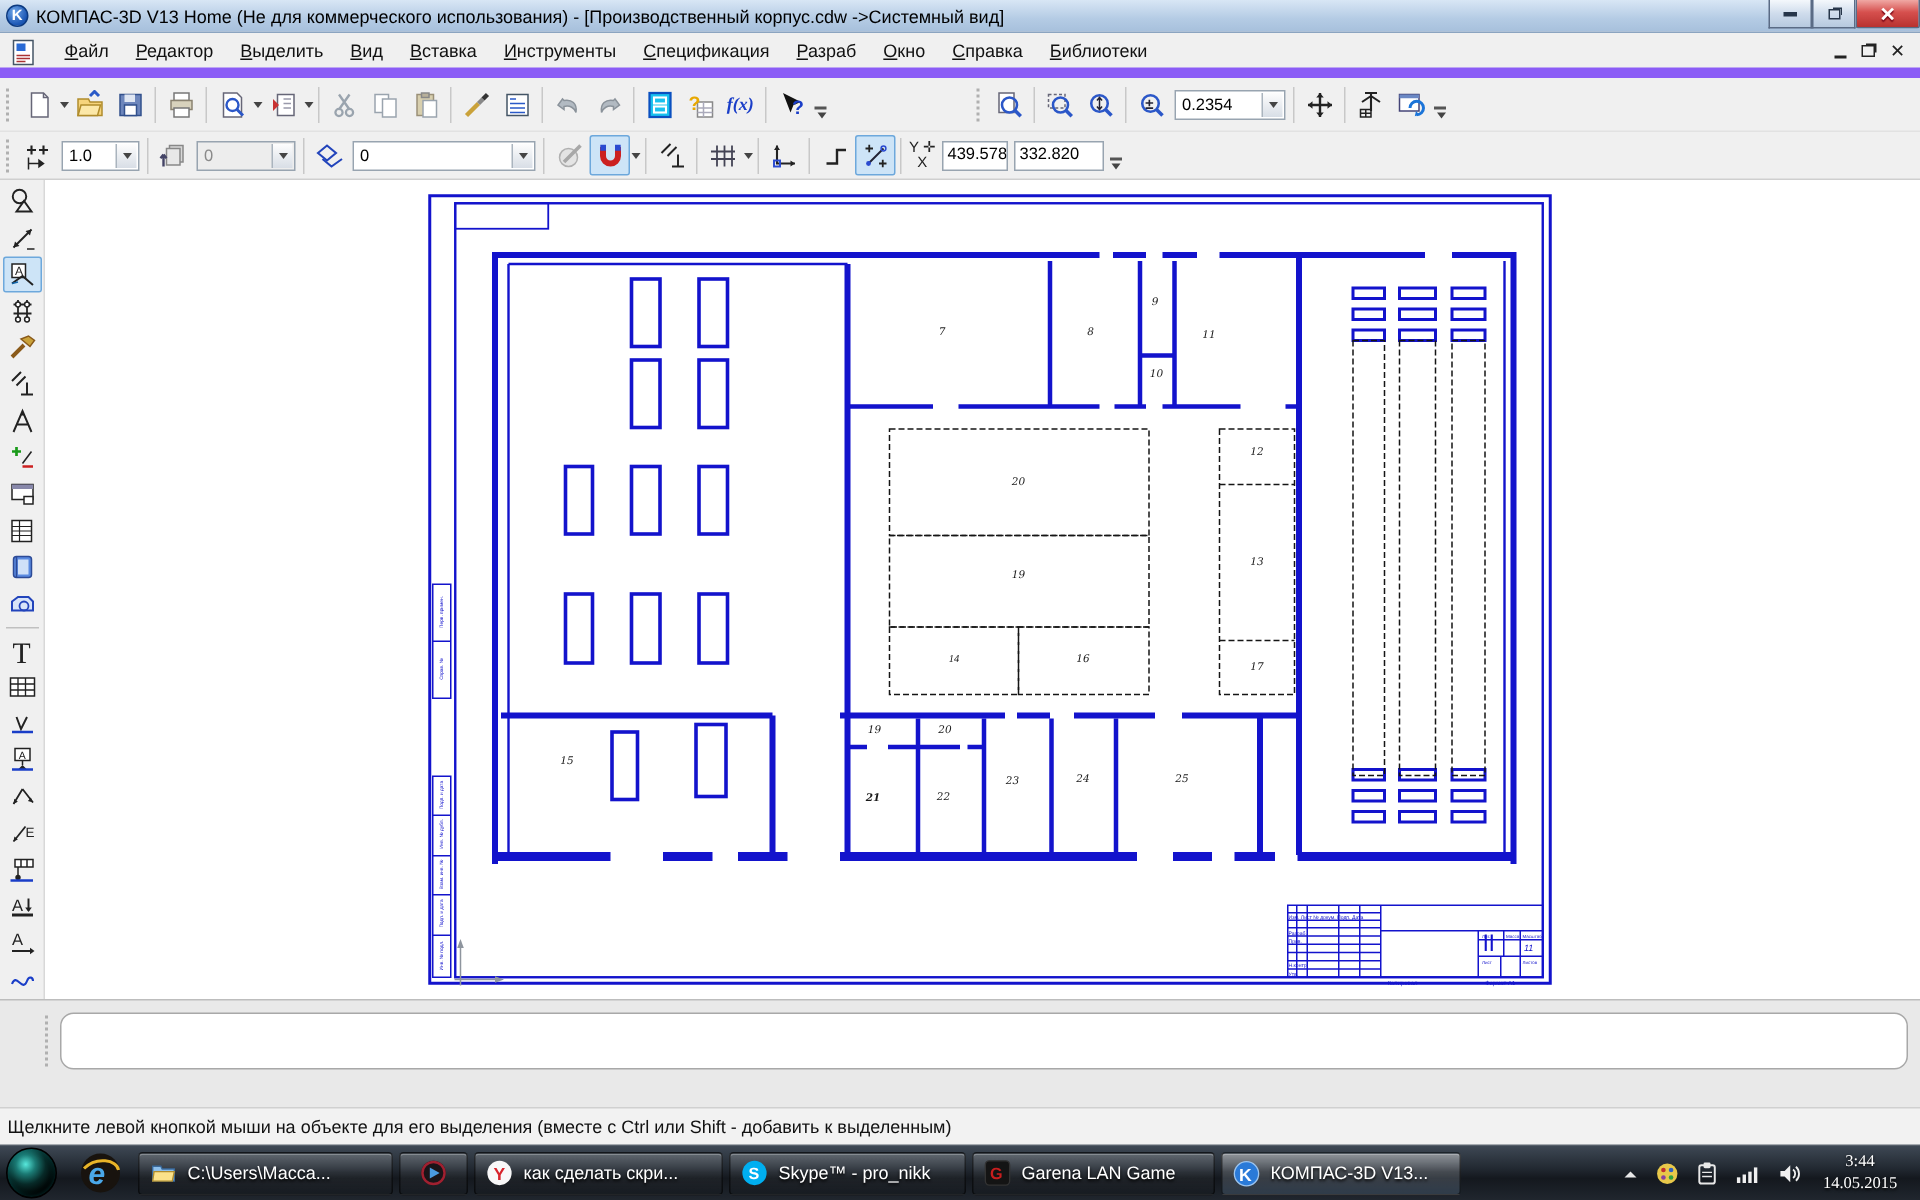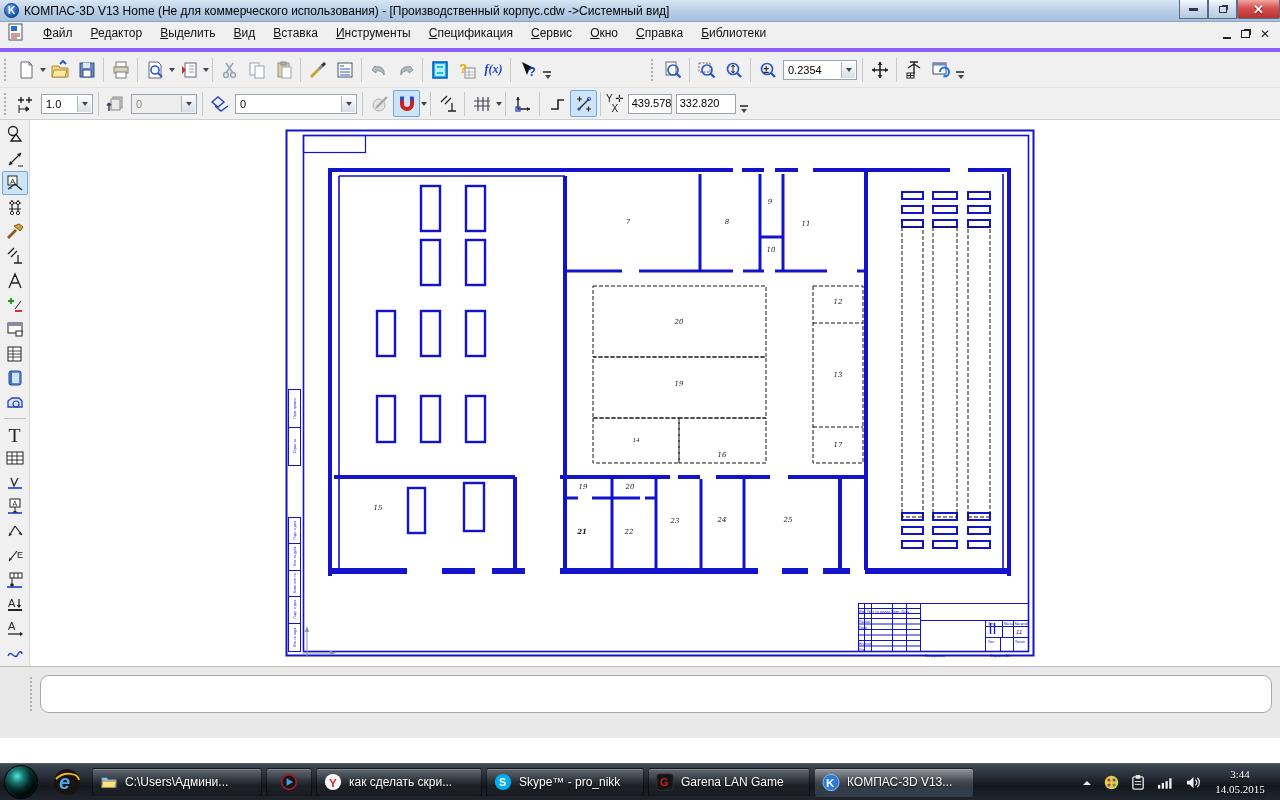--- a/index.html
+++ b/index.html
@@ -15,22 +15,22 @@
   .title-text { white-space:nowrap;text-align:right; }
   .winbtns { position:absolute; right:0; top:0; display:flex; }
   .wbtn { width:29px; height:19px; border:1px solid #5a6b85; border-top:none; display:flex; align-items:center; justify-content:center;
     background:linear-gradient(#f4f8fc,#cfdcec 50%,#b6c9df); }
   .wbtn .bar { width:9px; height:3px; background:#27364a; }
   .wbtn .box { width:8px; height:7px; border:1px solid #27364a; background:transparent; box-shadow:2px -2px 0 -1px #27364a; }
   .wbtn.close { width:43px; background:linear-gradient(#f0a8a4,#d6504e 45%,#b83230); border-bottom-left-radius:2px; border-bottom-right-radius:2px;}
   .wbtn.close span{ color:#fff; font-weight:bold; font-size:13px; line-height:1; text-shadow:0 1px 1px #701; }
 
   
-  .menubar { position:absolute; left:0; top:22px; width:1280px; height:30px; background:#f0f0f0; border-bottom:4px solid #8b5cf6;
-    display:flex; align-items:flex-start; font-size:12px; color:#111; }
+  .menubar { position:absolute; left:0; top:22px; width:1280px; height:30px; background:#f0f0f0; border-bottom:7px solid #8b5cf6;
+    display:flex; align-items:flex-end; font-size:12px; color:#111; }
   .doc-ico { width:20px; height:20px; margin:0 8px 0 6px; }
   .menu-item { padding:4px 9px; }
   .menu-item::first-letter { text-decoration:underline; }
   .doc-controls { position:absolute; right:10px; top:6px; display:flex; gap:10px; align-items:center; }
   .dc-min { width:8px; height:2px; background:#222; margin-top:8px;}
   .dc-rest { width:9px; height:8px; border:1px solid #222; box-shadow:2px -2px 0 -1px #222; }
   .dc-close { font-size:12px; color:#222; line-height:1; }
 
   
   .tbrow { position:absolute; left:0; width:1280px; background:#f0f0f0; display:flex; align-items:center; }
@@ -116,21 +116,21 @@
         <rect x="5" y="4" width="6" height="5" fill="#2a6ad4"></rect>
         <path d="M5,12h9M5,14h9M5,16h6" stroke="#a33" stroke-width="1" fill="none"></path>
       </svg>
     <span class="menu-item">Файл</span>
     <span class="menu-item">Редактор</span>
     <span class="menu-item">Выделить</span>
     <span class="menu-item">Вид</span>
     <span class="menu-item">Вставка</span>
     <span class="menu-item">Инструменты</span>
     <span class="menu-item">Спецификация</span>
-    <span class="menu-item">Сервис</span>
+    <span class="menu-item">Разраб</span>
     <span class="menu-item">Окно</span>
     <span class="menu-item">Справка</span>
     <span class="menu-item">Библиотеки</span>
     <div class="doc-controls">
       <div class="dc-min"></div>
       <div class="dc-rest"></div>
       <div class="dc-close">✕</div>
     </div>
   </div>
 
@@ -690,58 +690,61 @@
     </svg>
     <div class="room-labels">
         <span class="room-label" style="left: 345px; top: 94px;">7</span>
         <span class="room-label" style="left: 444px; top: 94px;">8</span>
         <span class="room-label" style="left: 487px; top: 74px;">9</span>
         <span class="room-label" style="left: 488px; top: 122px;">10</span>
         <span class="room-label" style="left: 523px; top: 96px;">11</span>
         <span class="room-label" style="left: 396px; top: 194px;">20</span>
         <span class="room-label" style="left: 396px; top: 256px;">19</span>
         <span class="room-label" style="left: 353px; top: 312px; font-family: Liberation Serif, serif;">14</span>
-        <span class="room-label" style="left: 439px; top: 312px; margin-top: 15px;">16</span>
+        <span class="room-label" style="left: 439px; top: 312px;">16</span>
         <span class="room-label" style="left: 555px; top: 174px;">12</span>
         <span class="room-label" style="left: 555px; top: 247px;">13</span>
         <span class="room-label" style="left: 555px; top: 317px;">17</span>
         <span class="room-label" style="left: 95px; top: 380px;">15</span>
         <span class="room-label" style="left: 300px; top: 359px;">19</span>
         <span class="room-label" style="left: 347px; top: 359px;">20</span>
         <span class="room-label" style="left: 299px; top: 404px; font-weight: bold;">21</span>
         <span class="room-label" style="left: 346px; top: 404px;">22</span>
         <span class="room-label" style="left: 392px; top: 393px;">23</span>
         <span class="room-label" style="left: 439px; top: 392px;">24</span>
         <span class="room-label" style="left: 505px; top: 392px;">25</span>
       </div>
   </div>
 
   <div class="proppanel">
     <div class="prop-grip"></div>
     <div class="propinset"></div>
   </div>
 
+  <div class="statusbar">
+    <span>Щелкните левой кнопкой мыши на объекте для его выделения (вместе с Ctrl или Shift - добавить к выделенным)</span>
+  </div>
 
   <div class="taskbar">
     <div class="orb"></div>
     <div class="ie-btn">
       <svg width="30" height="30" viewBox="0 0 30 30">
           <circle cx="15" cy="15" r="13" fill="#18130e"></circle>
           <text x="7" y="22" font-size="20" font-style="italic" font-weight="bold" fill="#4aa8e8">e</text>
           <path d="M4,12c8-8,22-6,23,1" fill="none" stroke="#e8b428" stroke-width="2"></path>
         </svg>
     </div>
     <div class="taskbtn" style="width:170px">
       <span class="tico">
           <svg width="18" height="18" viewBox="0 0 20 20">
             <path d="M2,5h6l1,2h9v9H2z" fill="#8ec0ec" stroke="#3a6a9c"></path>
             <path d="M3,9h15l-1.5,7H2z" fill="#fbe28a" stroke="#b08c2c"></path>
           </svg>
         </span>
-      <span class="tb-label">C:\Users\Админи...</span>
+      <span class="tb-label">C:\Users\Масса...</span>
     </div>
     <div class="taskbtn" style="width:46px; justify-content:center">
       <span class="tico">
           <svg width="22" height="22" viewBox="0 0 22 22">
             <circle cx="11" cy="11" r="10" fill="#1a1418"></circle>
             <circle cx="11" cy="11" r="9" fill="none" stroke="#a02030" stroke-width="2"></circle>
             <path d="M8,6.5l8,4.5l-8,4.5z" fill="#4a9ae0"></path>
           </svg>
         </span>
     </div>

